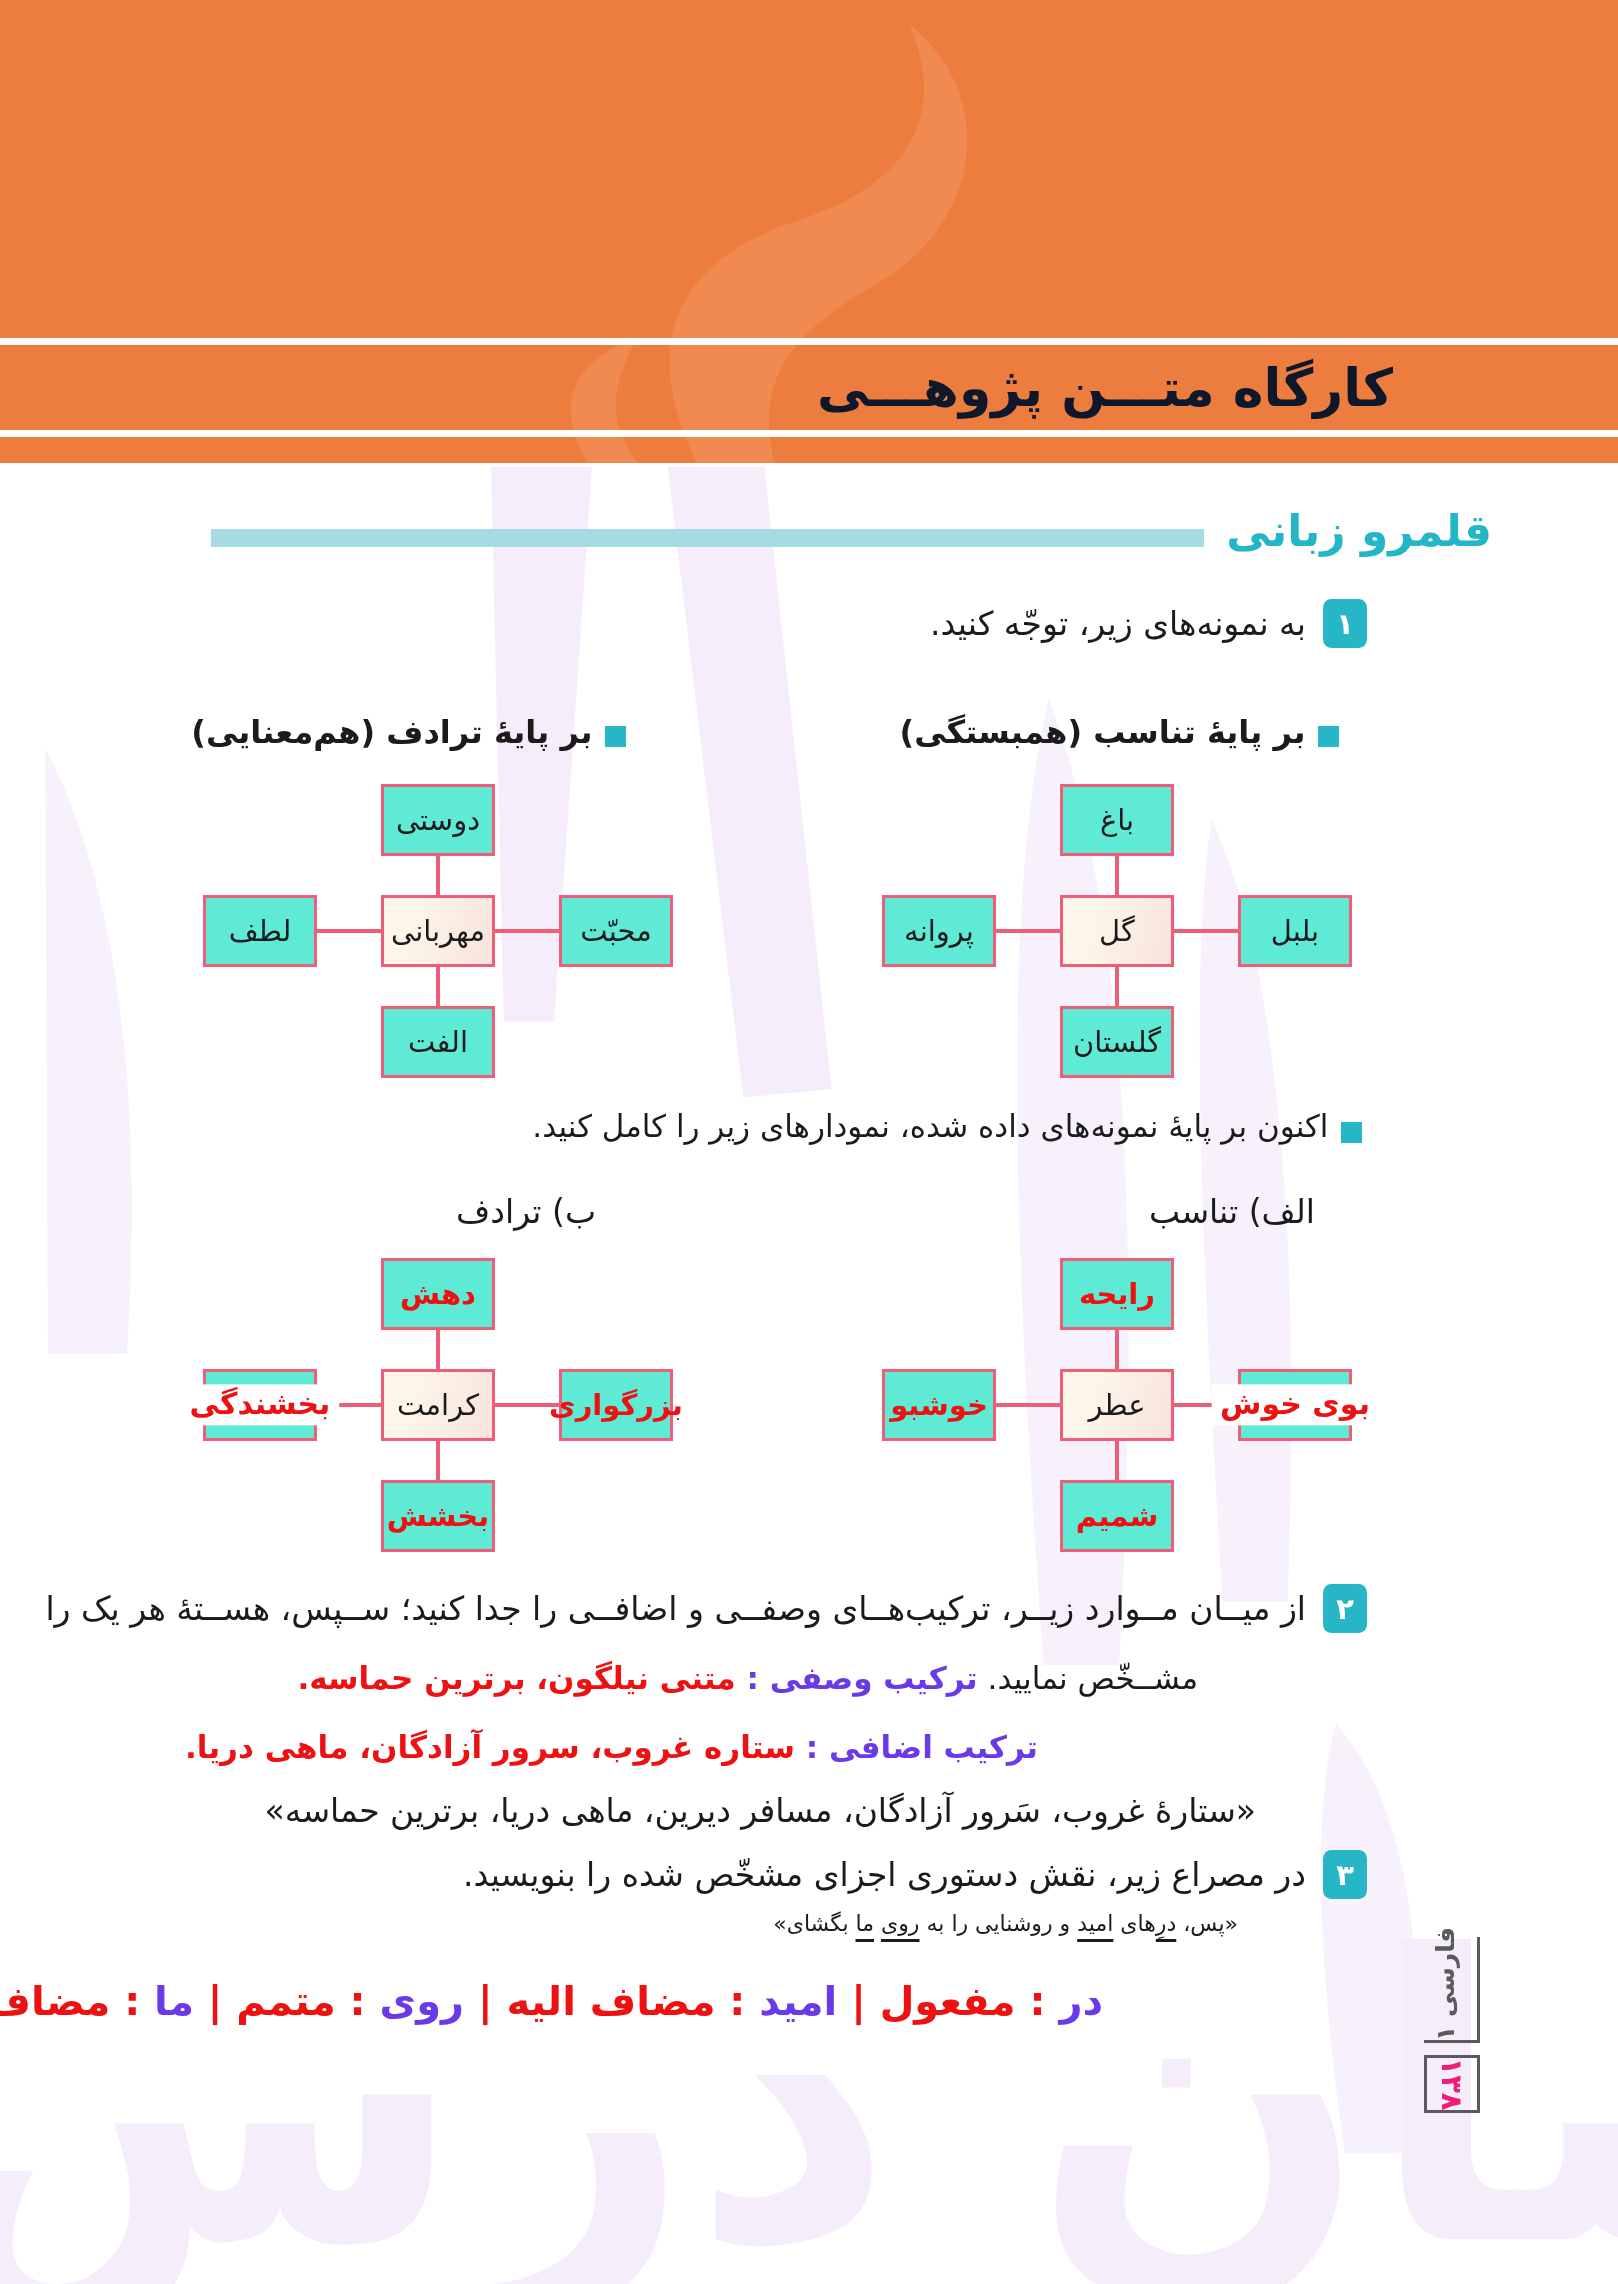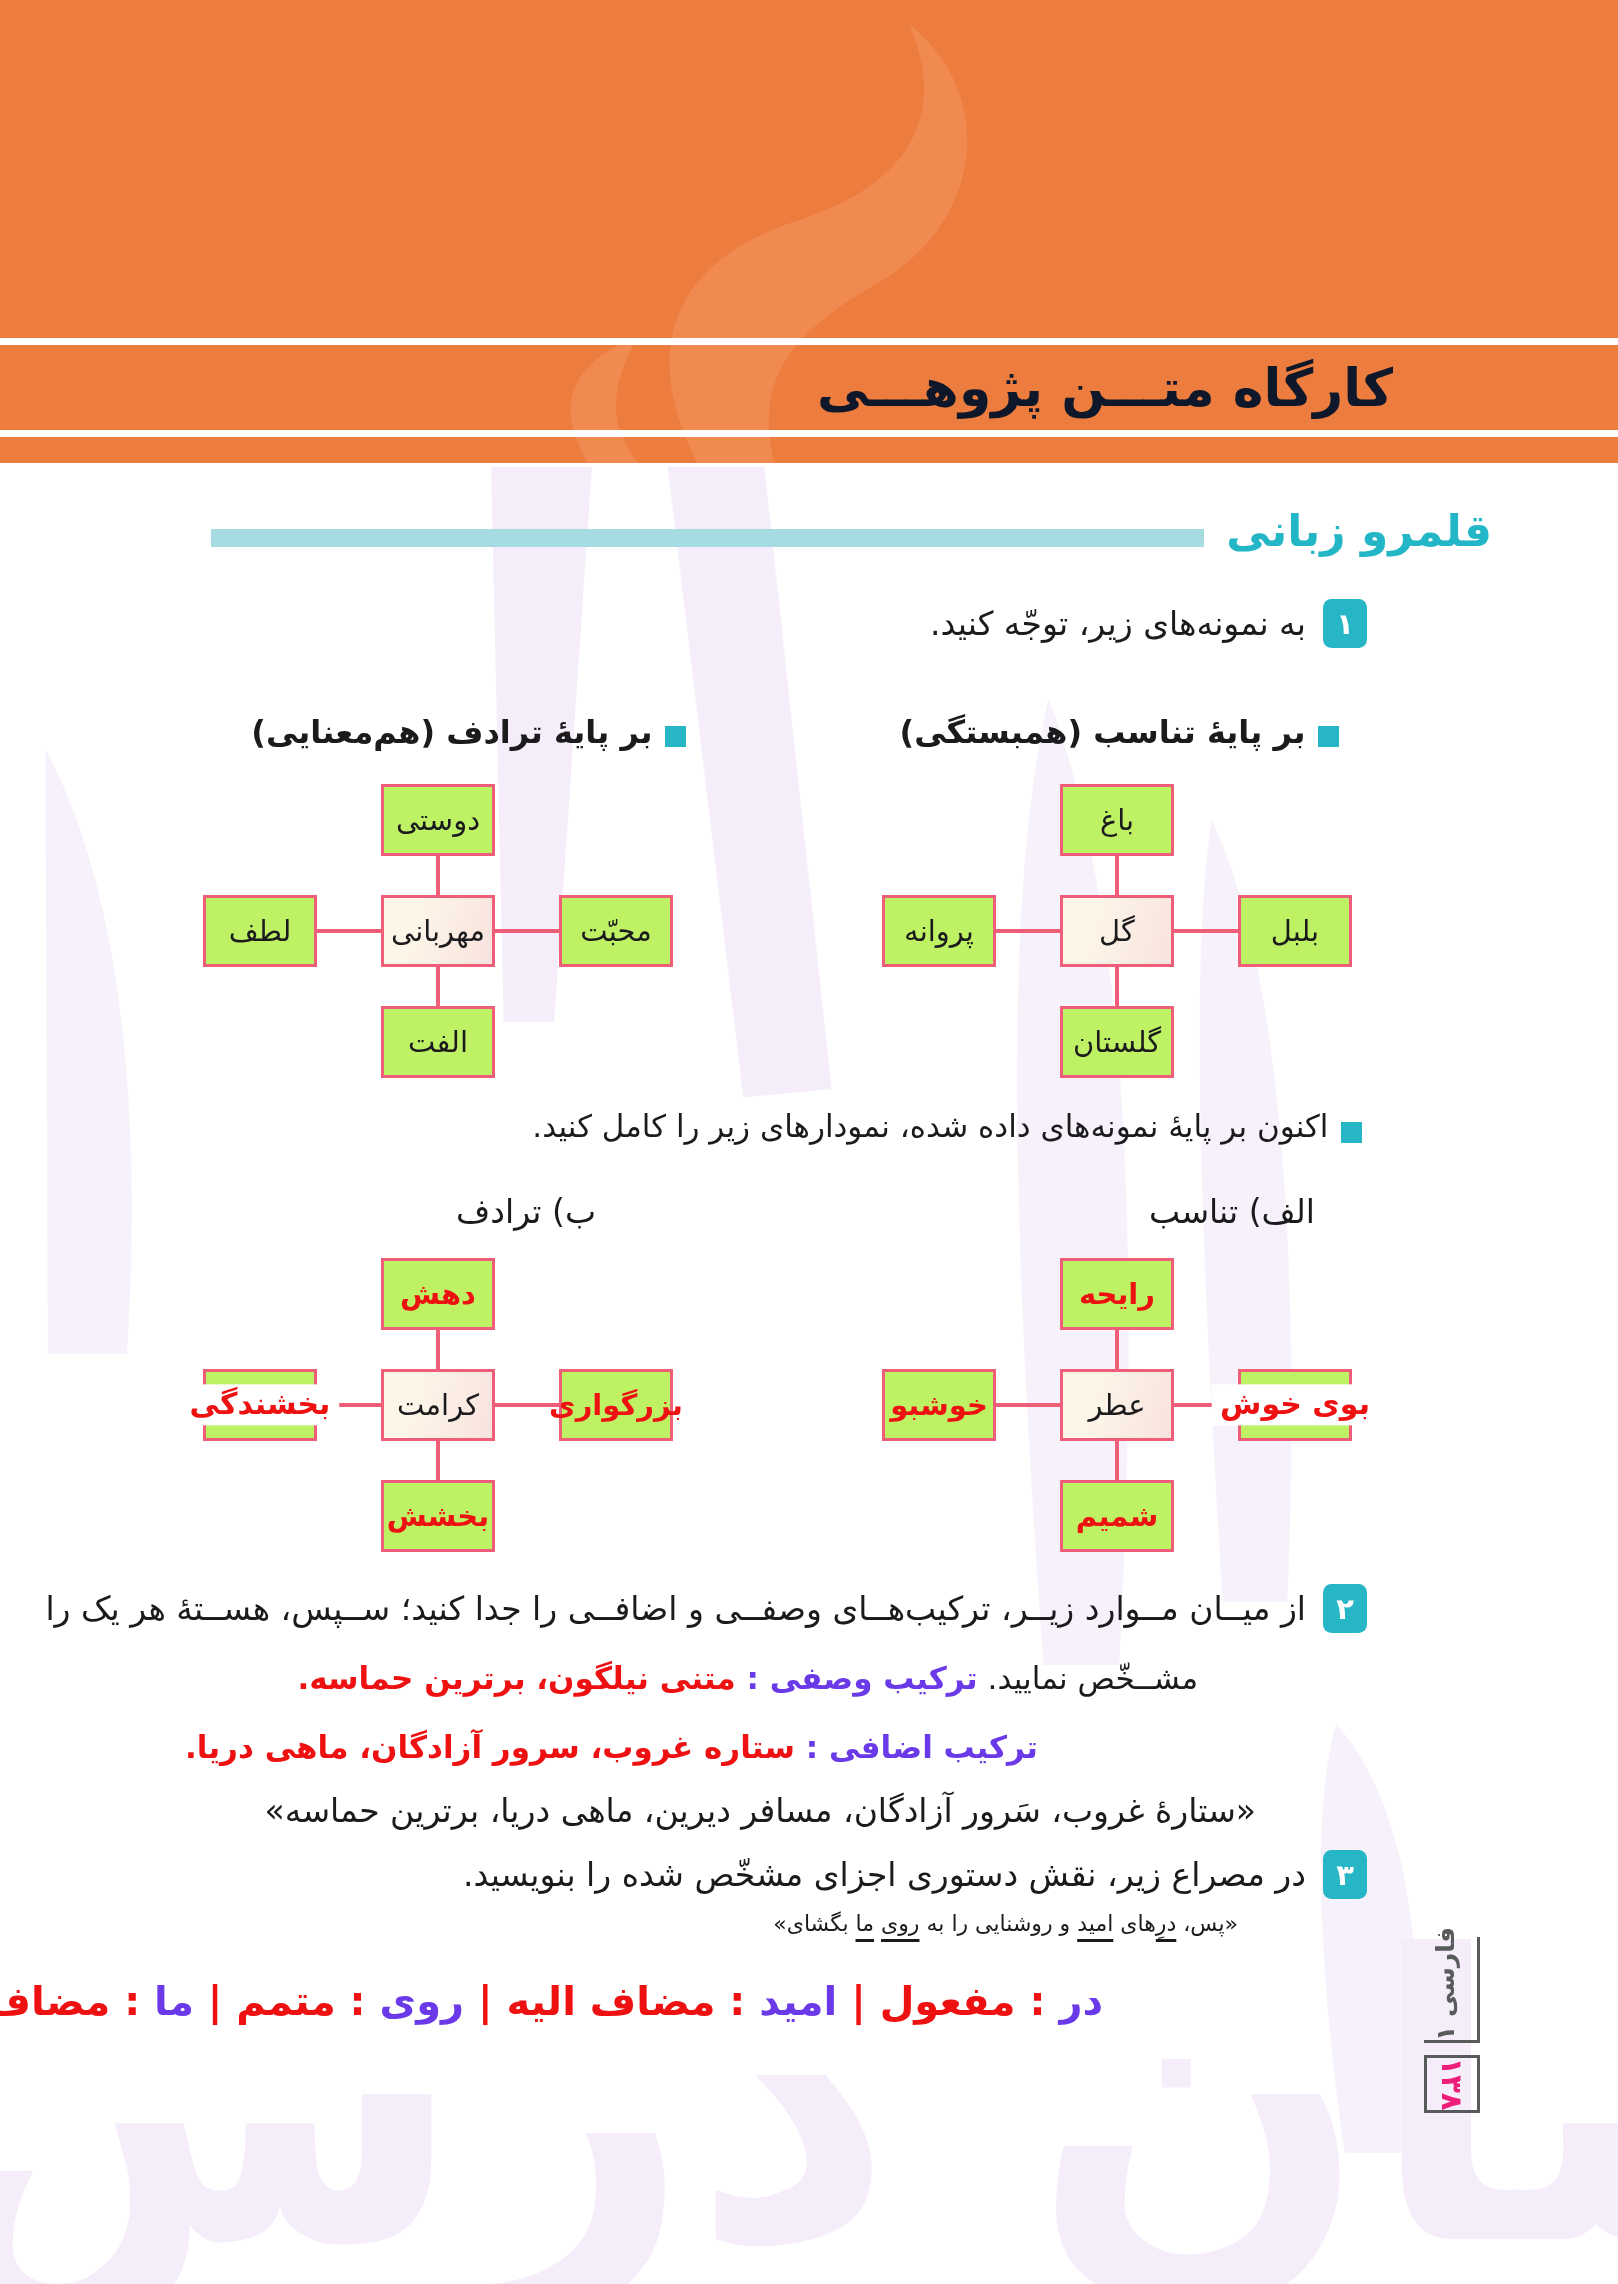--- a/index.html
+++ b/index.html
@@ -26,34 +26,34 @@
   .badge{display:inline-flex;width:44px;height:49px;background:#26b6c5;color:#fff;border-radius:8.4px;
          align-items:center;justify-content:center;font-size:29px;font-weight:bold;flex:0 0 auto;}
   .qrow{position:absolute;right:251px;display:flex;align-items:flex-start;gap:17px;z-index:1;}
   .qtext{font-size:33px;padding-top:5px;white-space:nowrap;}
   .q1row{top:599px;} .q2row{top:1584px;} .q3row{top:1850px;}
 
   
   .dhead{position:absolute;top:713px;display:flex;align-items:flex-start;gap:12.6px;
          font-size:32px;font-weight:bold;z-index:1;white-space:nowrap;}
   .sq{width:21px;height:21px;background:#26b6c5;margin-top:12.6px;flex:0 0 auto;}
-  .dh1{right:279px;} .dh2{right:932px;margin-left:8px;}
+  .dh1{right:279px;} .dh2{right:992px;margin-left:8px;}
   .introrow{position:absolute;top:1108px;right:256px;display:flex;gap:12.6px;align-items:flex-start;
             font-size:31px;z-index:1;white-space:nowrap;}
   .introrow .sq{margin-top:14.3px;}
   .dlabel{position:absolute;top:1192px;font-size:33px;z-index:1;white-space:nowrap;}
   .l-alef{right:303px;} .l-be{right:1022px;}
 
   
   .cross{position:absolute;display:grid;direction:ltr;z-index:1;
          grid-template-columns:114px 64px 114px 64px 114px;
          grid-template-rows:72px 39px 72px 39px 72px;}
   .c1{top:784px;left:883px;} .c2{top:784px;left:204px;}
   .c3{top:1258px;left:883px;} .c4{top:1258px;left:204px;}
-  .nbox{box-sizing:border-box;width:100%;height:100%;border:3.4px solid #ee5e79;background:#bef264;
+  .nbox{box-sizing:border-box;width:100%;height:100%;border:3.4px solid #ee5e79;background:#5eead4;
         display:flex;align-items:center;justify-content:center;font-size:29px;}
   .center-box{background:linear-gradient(105deg,#fdf5e8 30%,#f8e3de);}
   .pos-top{grid-column:3;grid-row:1;} .pos-left{grid-column:1;grid-row:3;}
   .pos-center{grid-column:3;grid-row:3;} .pos-right{grid-column:5;grid-row:3;}
   .pos-bottom{grid-column:3;grid-row:5;}
   .vline{grid-column:3;justify-self:center;width:4.2px;height:100%;background:#ee5e79;}
   .gv1{grid-row:2;} .gv2{grid-row:4;}
   .hline{align-self:center;height:4.2px;width:100%;background:#ee5e79;}
   .gh1{grid-column:2;grid-row:3;} .gh2{grid-column:4;grid-row:3;}
   .red-text{color:#ee1111;font-weight:bold;}

